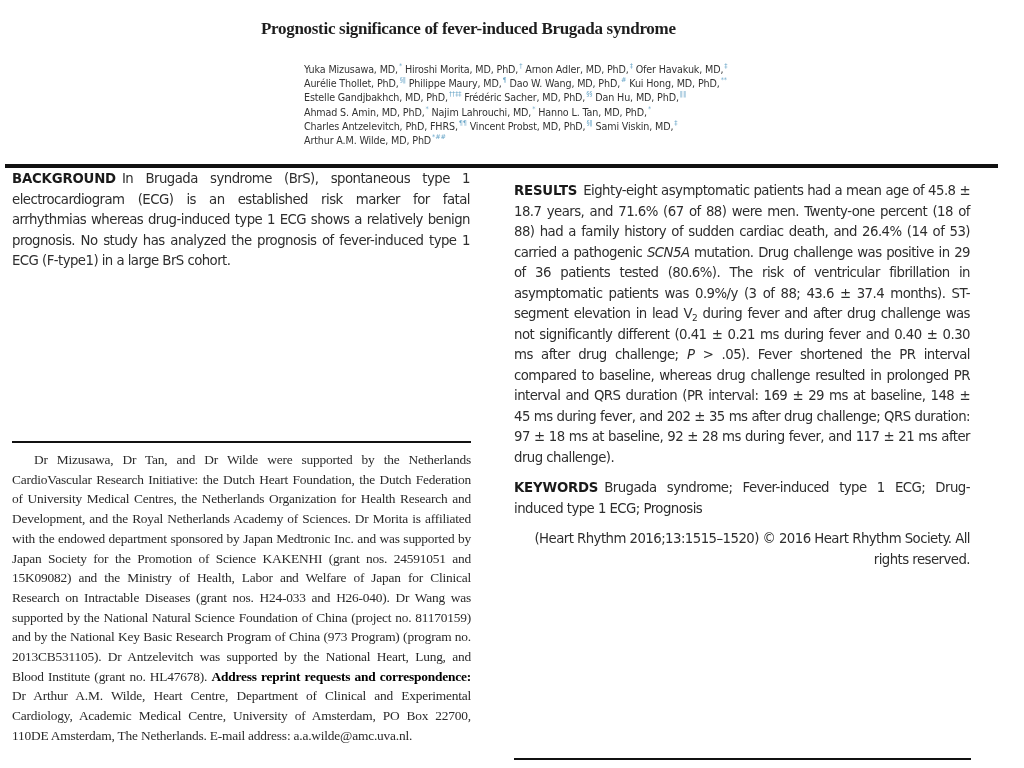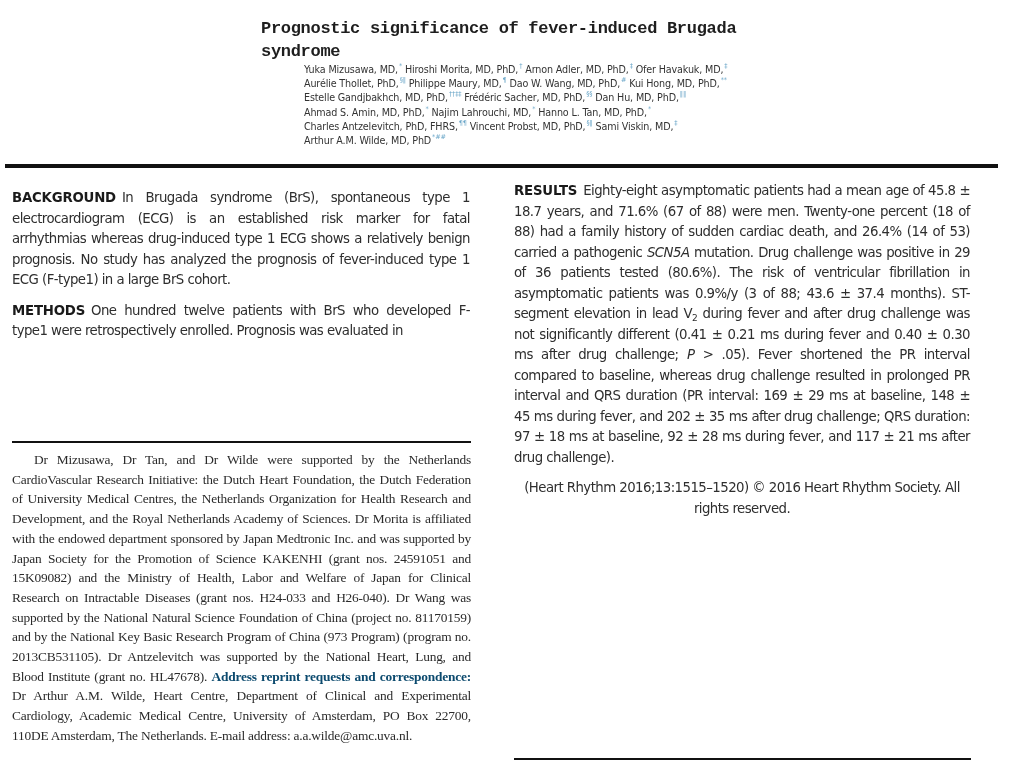--- a/index.html
+++ b/index.html
@@ -3,73 +3,73 @@
 <meta charset="utf-8">
 <style>
   html, body { margin:0; padding:0; }
   body {
     width:1024px; height:768px; overflow:hidden; background:#ffffff;
     color:#2a2a2a; position:relative;
     font-family:"DejaVu Sans Condensed","DejaVu Sans", sans-serif;
   }
   #title {
     position:absolute; left:261px; top:6px; width:480px;
-    font-family:Liberation Mono, monospace; font-weight:bold;
+    font-family:Liberation Serif, serif; font-weight:bold;
     font-size:17px; line-height:23px; color:#1e1e1e; letter-spacing:-0.3px;
   }
   #authors {
     position:absolute; left:262px; top:63px; width:500px;
     font-family:"DejaVu Sans", sans-serif; font-size:9.6px; line-height:14.2px;
     color:#333; letter-spacing:-0.15px;margin-left:42px;
   }
   #authors sup { color:#6aa6c8; font-size:6.5px; vertical-align:5px; line-height:0; margin-left:1px; }
   #top-rule { position:absolute; left:5px; top:164px; width:993px; height:4px; background:#111; }
   .col { position:absolute; }
-  #left-col { left:12px; top:188px; width:458px; }
+  #left-col { left:12px; top:169px; width:458px; }
   #right-col { left:514px; top:181px; width:456px; }
   .abs-p {
     font-family:"DejaVu Sans", sans-serif; font-size:13.3px; line-height:20.5px;
     color:#2e2e2e; text-align:justify; margin:0 0 10px 0; letter-spacing:-0.55px;
   }
   .abs-p .head { font-weight:bold; color:#1a1a1a; margin-right:6px; letter-spacing:-0.2px; }
   .abs-p i { font-style:italic; }
   #mid-rule { position:absolute; left:12px; top:441px; width:459px; height:2px; background:#111; }
   #funding {
     position:absolute; left:12px; top:450px; width:459px;
     font-family:"Liberation Serif", serif; font-size:13.4px; line-height:19.7px;
     color:#2a2a2a; text-align:justify; text-indent:22px; margin:0; letter-spacing:-0.2px;
   }
-  #funding b { color:#0c4a6e; }
+  #funding b { color:#000000; }
   #bottom-rule { position:absolute; left:514px; top:758px; width:457px; height:2px; background:#111; }
   sub { font-size:9px; vertical-align:-3px; line-height:0; }
 </style>
 </head>
 <body>
 
 <h1 id="title">Prognostic significance of fever-induced Brugada syndrome</h1>
 
 <div id="authors"><span>Yuka Mizusawa, MD,</span><sup>*</sup> <span>Hiroshi Morita, MD, PhD,</span><sup>†</sup> <span>Arnon Adler, MD, PhD,</span><sup>‡</sup> <span>Ofer Havakuk, MD,</span><sup>‡</sup> <br><span>Aurélie Thollet, PhD,</span><sup>§‖</sup> <span>Philippe Maury, MD,</span><sup>¶</sup> <span>Dao W. Wang, MD, PhD,</span><sup>#</sup> <span>Kui Hong, MD, PhD,</span><sup>**</sup> <br><span>Estelle Gandjbakhch, MD, PhD,</span><sup>††‡‡</sup> <span>Frédéric Sacher, MD, PhD,</span><sup>§§</sup> <span>Dan Hu, MD, PhD,</span><sup>‖‖</sup> <br><span>Ahmad S. Amin, MD, PhD,</span><sup>*</sup> <span>Najim Lahrouchi, MD,</span><sup>*</sup> <span>Hanno L. Tan, MD, PhD,</span><sup>*</sup> <br><span>Charles Antzelevitch, PhD, FHRS,</span><sup>¶¶</sup> <span>Vincent Probst, MD, PhD,</span><sup>§‖</sup> <span>Sami Viskin, MD,</span><sup>‡</sup> <br><span>Arthur A.M. Wilde, MD, PhD</span><sup>*##</sup> </div>
 
 <div id="top-rule"></div>
 
 <div id="left-col" class="col">
   <p class="abs-p">
     <span class="head">BACKGROUND</span><span>In Brugada syndrome (BrS), spontaneous type 1 electrocardiogram (ECG) is an established risk marker for fatal arrhythmias whereas drug-induced type 1 ECG shows a relatively benign prognosis. No study has analyzed the prognosis of fever-induced type 1 ECG (F-type1) in a large BrS cohort.</span>
   </p>
-  <p class="abs-p">
-    <span class="head">METHODS</span><span>One hundred twelve patients with BrS who developed F-type1 were retrospectively enrolled. Prognosis was evaluated in</span>
-  </p>
 </div>
 
 <div id="mid-rule"></div>
 
 <p id="funding">
   <span>Dr Mizusawa, Dr Tan, and Dr Wilde were supported by the Netherlands CardioVascular Research Initiative: the Dutch Heart Foundation, the Dutch Federation of University Medical Centres, the Netherlands Organization for Health Research and Development, and the Royal Netherlands Academy of Sciences. Dr Morita is affiliated with the endowed department sponsored by Japan Medtronic Inc. and was supported by Japan Society for the Promotion of Science KAKENHI (grant nos. 24591051 and 15K09082) and the Ministry of Health, Labor and Welfare of Japan for Clinical Research on Intractable Diseases (grant nos. H24-033 and H26-040). Dr Wang was supported by the National Natural Science Foundation of China (project no. 81170159) and by the National Key Basic Research Program of China (973 Program) (program no. 2013CB531105). Dr Antzelevitch was supported by the National Heart, Lung, and Blood Institute (grant no. HL47678). </span><b>Address reprint requests and correspondence:</b><span> Dr Arthur A.M. Wilde, Heart Centre, Department of Clinical and Experimental Cardiology, Academic Medical Centre, University of Amsterdam, PO Box 22700, 110DE Amsterdam, The Netherlands. E-mail address: a.a.wilde@amc.uva.nl.</span>
 </p>
 
 <div id="right-col" class="col">
   <p class="abs-p">
     <span class="head">RESULTS</span><span>Eighty-eight asymptomatic patients had a mean age of 45.8 ± 18.7 years, and 71.6% (67 of 88) were men. Twenty-one percent (18 of 88) had a family history of sudden cardiac death, and 26.4% (14 of 53) carried a pathogenic </span><i>SCN5A</i><span> mutation. Drug challenge was positive in 29 of 36 patients tested (80.6%). The risk of ventricular fibrillation in asymptomatic patients was 0.9%/y (3 of 88; 43.6 ± 37.4 months). ST-segment elevation in lead V</span><sub>2</sub><span> during fever and after drug challenge was not significantly different (0.41 ± 0.21 ms during fever and 0.40 ± 0.30 ms after drug challenge; </span><i>P</i><span> &gt; .05). Fever shortened the PR interval compared to baseline, whereas drug challenge resulted in prolonged PR interval and QRS duration (PR interval: 169 ± 29 ms at baseline, 148 ± 45 ms during fever, and 202 ± 35 ms after drug challenge; QRS duration: 97 ± 18 ms at baseline, 92 ± 28 ms during fever, and 117 ± 21 ms after drug challenge).</span>
   </p>
-  <p class="abs-p" style="text-align:center">(Heart Rhythm 2016;13:1515–1520) © 2016 Heart Rhythm Society. All rights reserved.</p>
+  <p class="abs-p">
+    <span class="head">KEYWORDS</span><span>Brugada syndrome; Fever-induced type 1 ECG; Drug-induced type 1 ECG; Prognosis</span>
+  </p>
+  <p class="abs-p" style="text-align:right">(Heart Rhythm 2016;13:1515–1520) © 2016 Heart Rhythm Society. All rights reserved.</p>
 </div>
 
 <div id="bottom-rule"></div>
 
 </body></html>

